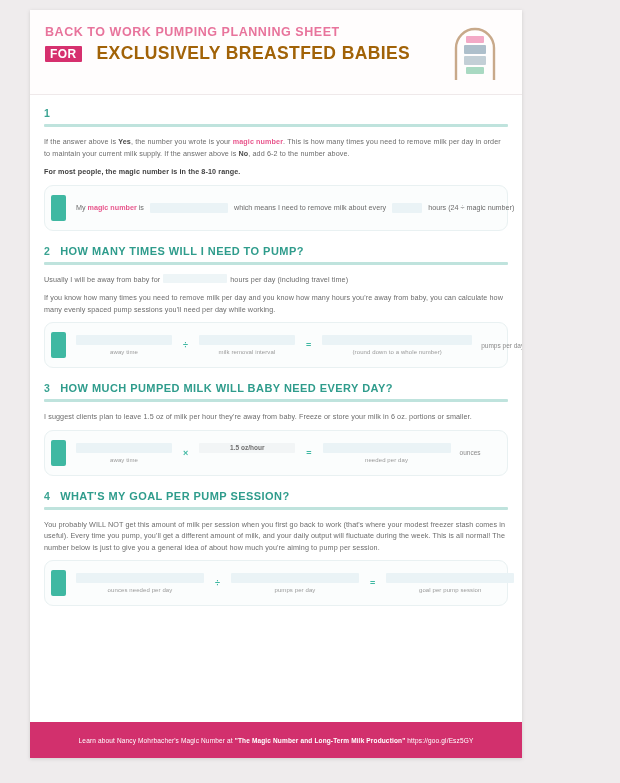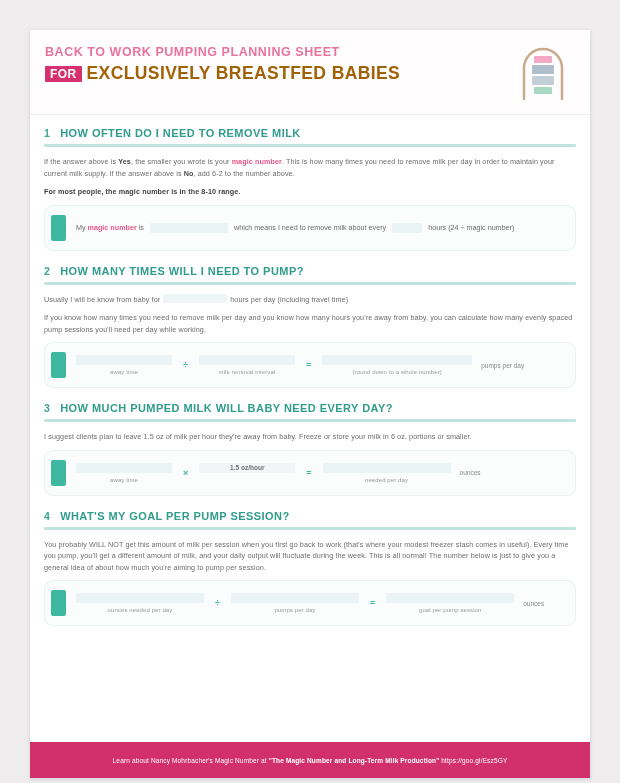--- a/index.html
+++ b/index.html
@@ -3,39 +3,39 @@
 <meta charset="utf-8">
 <style>
   html,body{margin:0;padding:0;}
   body{
     width:620px;height:783px;
     background:#efeced;
     font-family:"Liberation Sans", sans-serif;
     overflow:hidden;
   }
   .page{
-    position:absolute;left:30px;top:30px;width:560px;height:748px;
+    position:absolute;left:30px;top:10px;width:492px;height:748px;
     background:#ffffff;
     box-shadow:0 1px 4px rgba(0,0,0,.13);
     overflow:hidden;
   }
 
   
   .header{
     position:relative;height:84px;border-bottom:1px solid #efe9ea;
     background:#fffdfd;
   }
   .hdr-text{position:absolute;left:15px;top:15px;}
   .hdr-line1{
     font-size:12.5px;font-weight:bold;letter-spacing:.55px;
     color:#e8749c;
     font-family:"Liberation Sans", sans-serif;
   }
   .hdr-line2{
-    margin-top:4px;display:flex;align-items:center;gap:5px;
+    margin-top:4px;display:flex;align-items:center;gap:15px;
   }
   .hdr-badge{
     display:inline-block;background:#d6306e;color:#ffffff;
     font-size:12px;font-weight:bold;letter-spacing:.4px;
     padding:2px 5px 2px 5px;line-height:12px;border-radius:1px;
   }
   .hdr-big{
     font-size:17.5px;font-weight:bold;letter-spacing:.4px;
     color:#a16207;
   }
@@ -157,28 +157,27 @@
         <rect x="22" y="45" width="18" height="7" fill="#a9d9c2" rx="1"></rect>
       </svg>
     </div>
   </div>
 
   <div class="body-wrap">
 
     <div class="sec">
       <div class="sec-head">
         <span class="sec-num">1</span>
-        <span class="sec-title">HOW OFTEN DO I NEED TO REMOVE MILK</span>
       </div>
       <div class="rule"></div>
 
 
       <p class="para">
         <span>If the answer above is</span>
-        <b>Yes</b><span>, the smaller you wrote is your</span>
+        <b>Yes</b><span>, the number you wrote is your</span>
         <span class="pink">magic number</span><span>.  This is how many times you need to remove milk per day in order to maintain your current milk supply.  If the answer above is</span>
         <b>No</b><span>, add 6-2 to the number above.</span>
       </p>
 
       <p class="para">
         <span class="dark">For most people, the magic number is in the 8-10 range.</span>
       </p>
 
       <div class="card">
         <div class="card-accent"></div>
@@ -195,21 +194,21 @@
     </div>
 
     <div class="sec">
       <div class="sec-head">
         <span class="sec-num">2</span>
         <span class="sec-title">HOW MANY TIMES WILL I NEED TO PUMP?</span>
       </div>
       <div class="rule"></div>
 
       <p class="para">
-        <span>Usually I will be know from baby for</span><span class="inline-blank wide"></span><span>hours per day (including travel time)</span>
+        <span>Usually I will be away from baby for</span><span class="inline-blank wide"></span><span>hours per day (including travel time)</span>
       </p>
 
       <p class="para">If you know how many times you need to remove milk per day and you know how many hours you're away from baby, you can calculate how many evenly spaced pump sessions you'll need per day while working.</p>
 
       <div class="card">
         <div class="card-accent"></div>
         <div class="card-row">
           <div class="field">
             <div class="blank m"></div>
             <div class="fld-label">away time</div>

